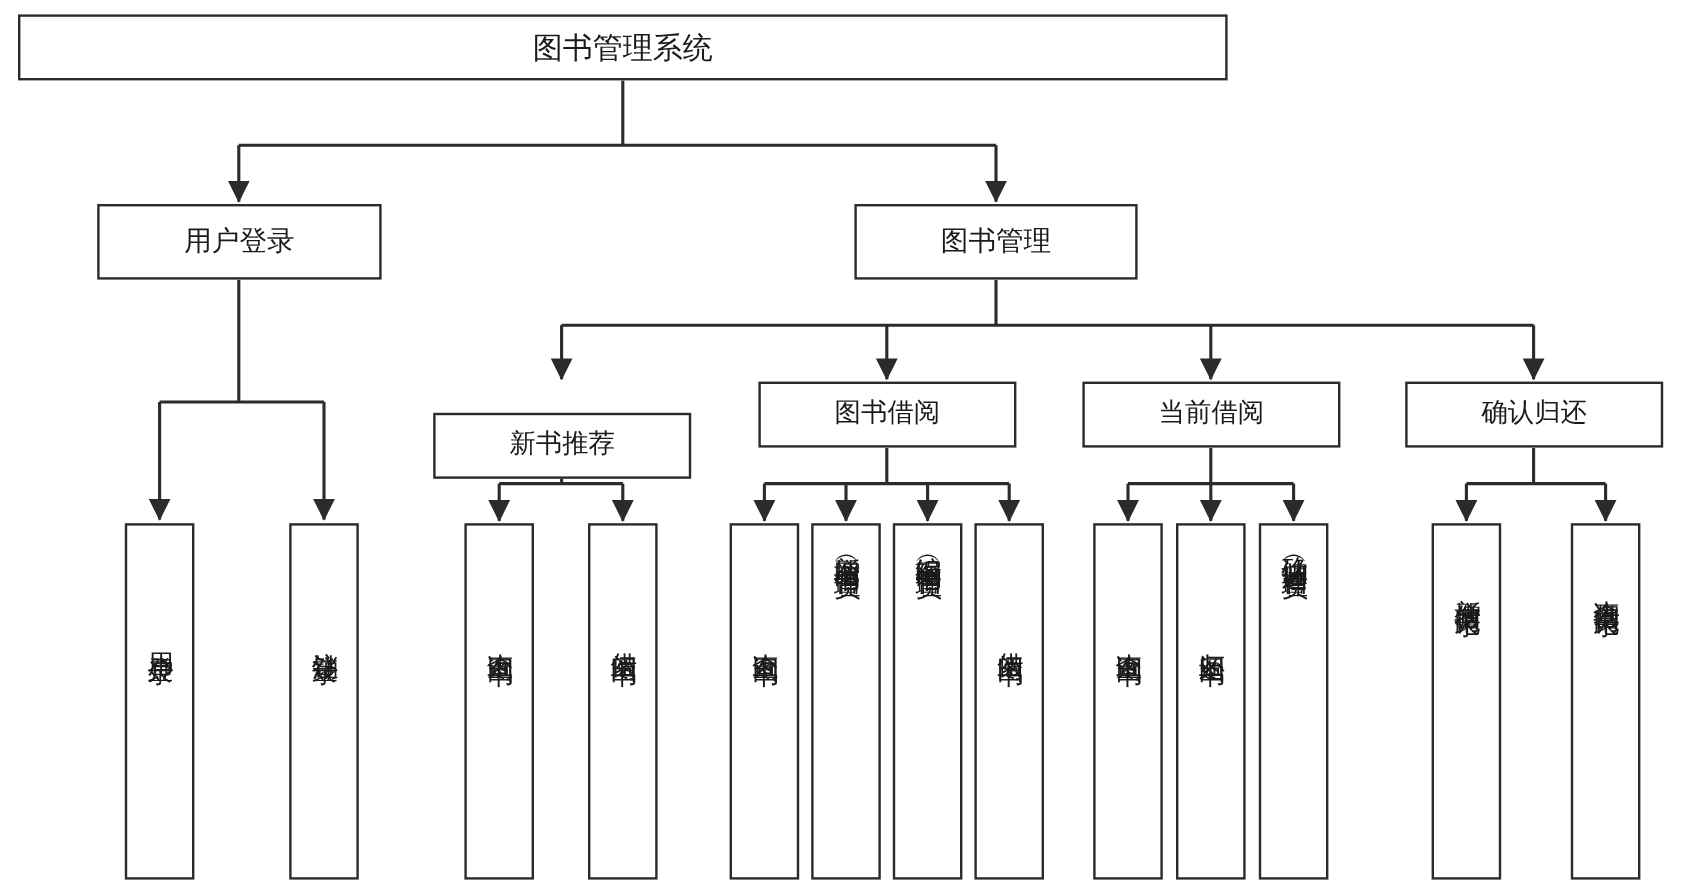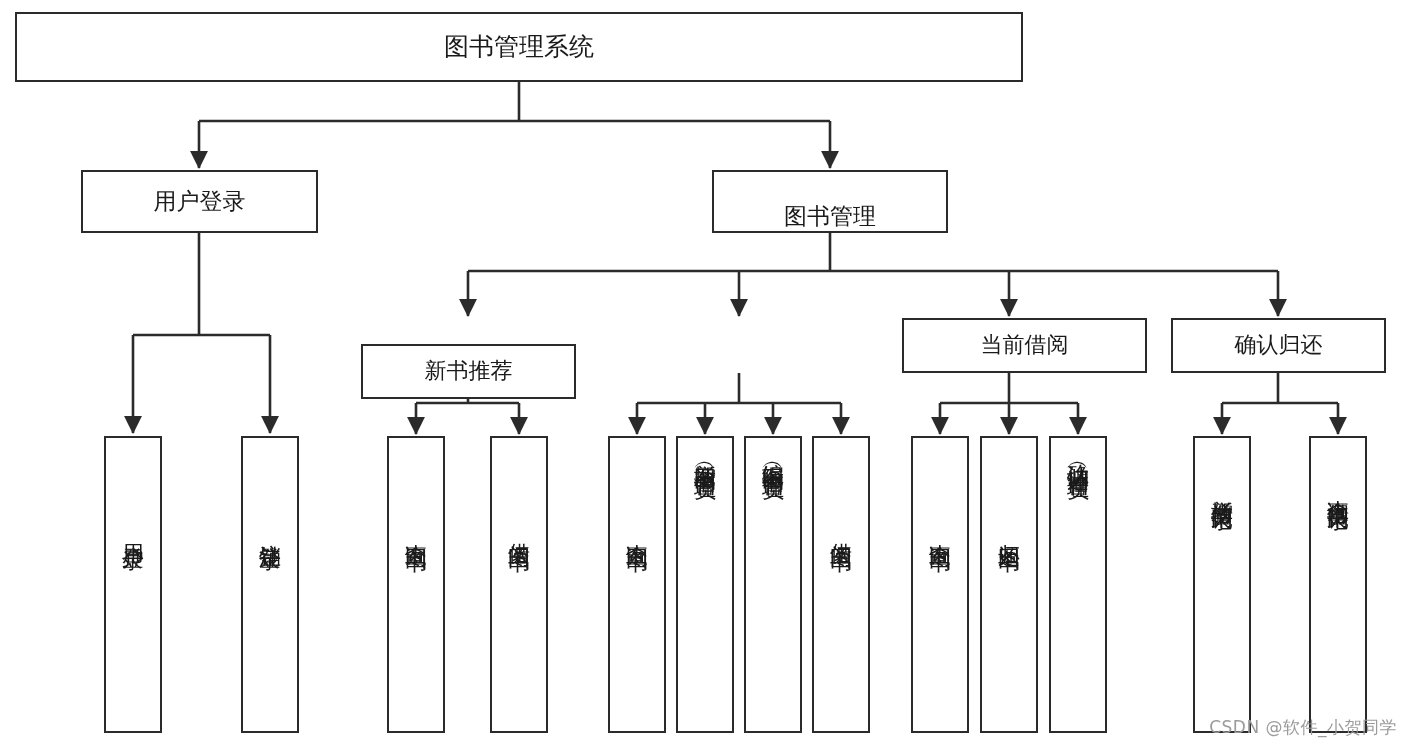--- a/index.html
+++ b/index.html
@@ -127,38 +127,41 @@
       <path d="M 1009 403 L 1009 434" marker-end="url(#arrow)"></path>
       <path d="M 1078 403 L 1078 434" marker-end="url(#arrow)"></path>
 
       <path d="M 1278 373 L 1278 403"></path>
       <path d="M 1222 403 L 1338 403"></path>
       <path d="M 1222 403 L 1222 434" marker-end="url(#arrow)"></path>
       <path d="M 1338 403 L 1338 434" marker-end="url(#arrow)"></path>
     </g>
   </svg>
 
-  <div class="node-box horiz" style="left:15px; top:12px; width:1008px; height:70px;">
+  <div class="node-box horiz" style="left:15px; top:12px; width:1008px; height:55px;">
     <span class="node-label root-title">图书管理系统</span>
   </div>
 
   <div class="node-box horiz" style="left:81px; top:170px; width:237px; height:63px;">
     <span class="node-label level2-title">用户登录</span>
   </div>
 
-  <div class="node-box horiz" style="left:712px; top:170px; width:236px; height:63px;align-items:flex-end;">
+  <div class="node-box horiz" style="left:712px; top:170px; width:236px; height:63px;">
     <span class="node-label level2-title">图书管理</span>
   </div>
 
   <div class="node-box horiz" style="left:361px; top:318px; width:215px; height:55px;margin-top:26px;">
     <span class="node-label level3-title">新书推荐</span>
   </div>
 
-
-  <div class="node-box horiz" style="left:902px; top:318px; width:245px; height:55px;">
+  <div class="node-box horiz" style="left:632px; top:318px; width:215px; height:55px;">
+    <span class="node-label level3-title">图书借阅</span>
+  </div>
+
+  <div class="node-box horiz" style="left:902px; top:318px; width:215px; height:55px;">
     <span class="node-label level3-title">当前借阅</span>
   </div>
 
   <div class="node-box horiz" style="left:1171px; top:318px; width:215px; height:55px;">
     <span class="node-label level3-title">确认归还</span>
   </div>
 
   <div class="node-box vert" style="left:104px; top:436px; width:58px; height:297px; padding-top:88px;">
     <span class="node-label leaf-title">用户登录</span>
   </div>
@@ -204,15 +207,14 @@
   </div>
 
   <div class="node-box vert" style="left:1193px; top:436px; width:58px; height:297px; padding-top:44px;">
     <span class="node-label leaf-title">新增借阅记录</span>
   </div>
 
   <div class="node-box vert" style="left:1309px; top:436px; width:58px; height:297px; padding-top:44px;">
     <span class="node-label leaf-title">查询借阅记录</span>
   </div>
 
-  <div id="watermark">CSDN @软件_小贺同学</div>
 
 </div>
 
 </body></html>

